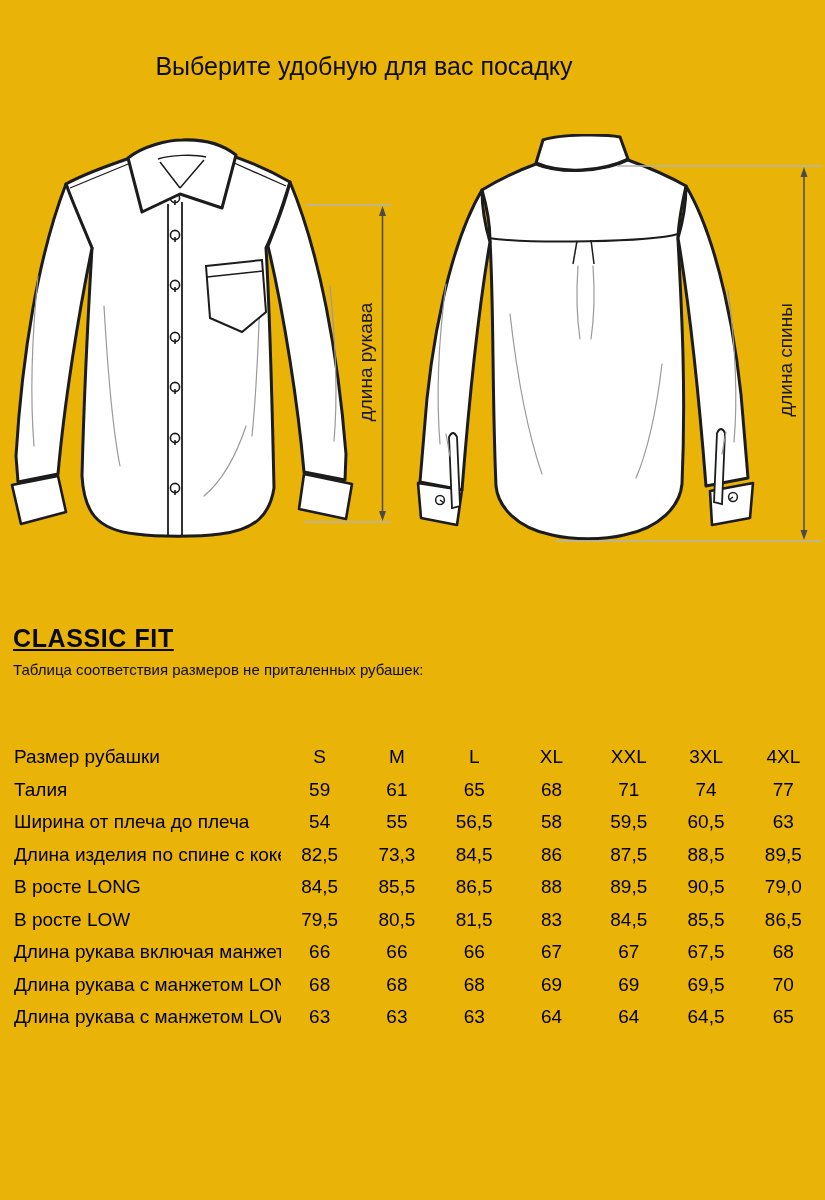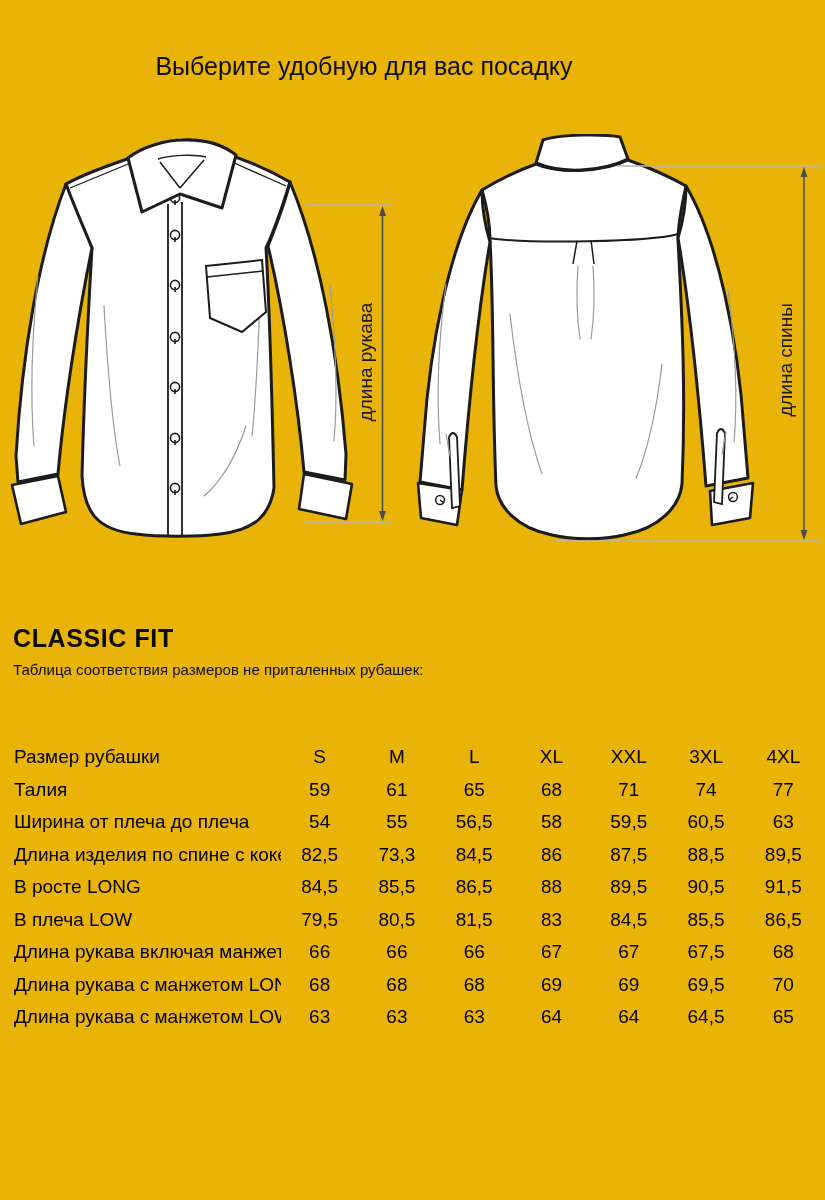--- a/index.html
+++ b/index.html
@@ -13,21 +13,21 @@
     font-size:25px;line-height:30px;color:#0d0d0d;
   }
   .dim-label{
     height:22px;line-height:22px;width:130px;text-align:center;
     font-size:19px;color:#1a1a1a;
     transform:rotate(-90deg);transform-origin:center center;
     white-space:nowrap;
   }
   .fit-heading{
     left:13px;top:624px;font-size:25px;font-weight:700;letter-spacing:.6px;
-    line-height:28px;color:#0a0a0a;
+    line-height:28px;color:#0a0a0a;text-decoration:underline;
   }
   .fit-subtitle{
     left:13px;top:656px;font-size:15px;line-height:28px;color:#0d0d0d;
   }
   table.sizes{
     position:absolute;left:14px;top:741px;width:808px;
     border-collapse:collapse;table-layout:fixed;
     font-size:19px;color:#000;
   }
   table.sizes tr{height:32.5px;}
@@ -241,24 +241,24 @@
       <td class="val">89,5</td>
     </tr>
         <tr>
       <td class="rlabel">В росте LONG</td>
       <td class="val">84,5</td>
       <td class="val">85,5</td>
       <td class="val">86,5</td>
       <td class="val">88</td>
       <td class="val">89,5</td>
       <td class="val">90,5</td>
-      <td class="val">91,5</td>
-    </tr>
-        <tr>
-      <td class="rlabel">В плеча LOW</td>
+      <td class="val">79,0</td>
+    </tr>
+        <tr>
+      <td class="rlabel">В росте LOW</td>
       <td class="val">79,5</td>
       <td class="val">80,5</td>
       <td class="val">81,5</td>
       <td class="val">83</td>
       <td class="val">84,5</td>
       <td class="val">85,5</td>
       <td class="val">86,5</td>
     </tr>
         <tr>
       <td class="rlabel">Длина рукава включая манжет</td>

